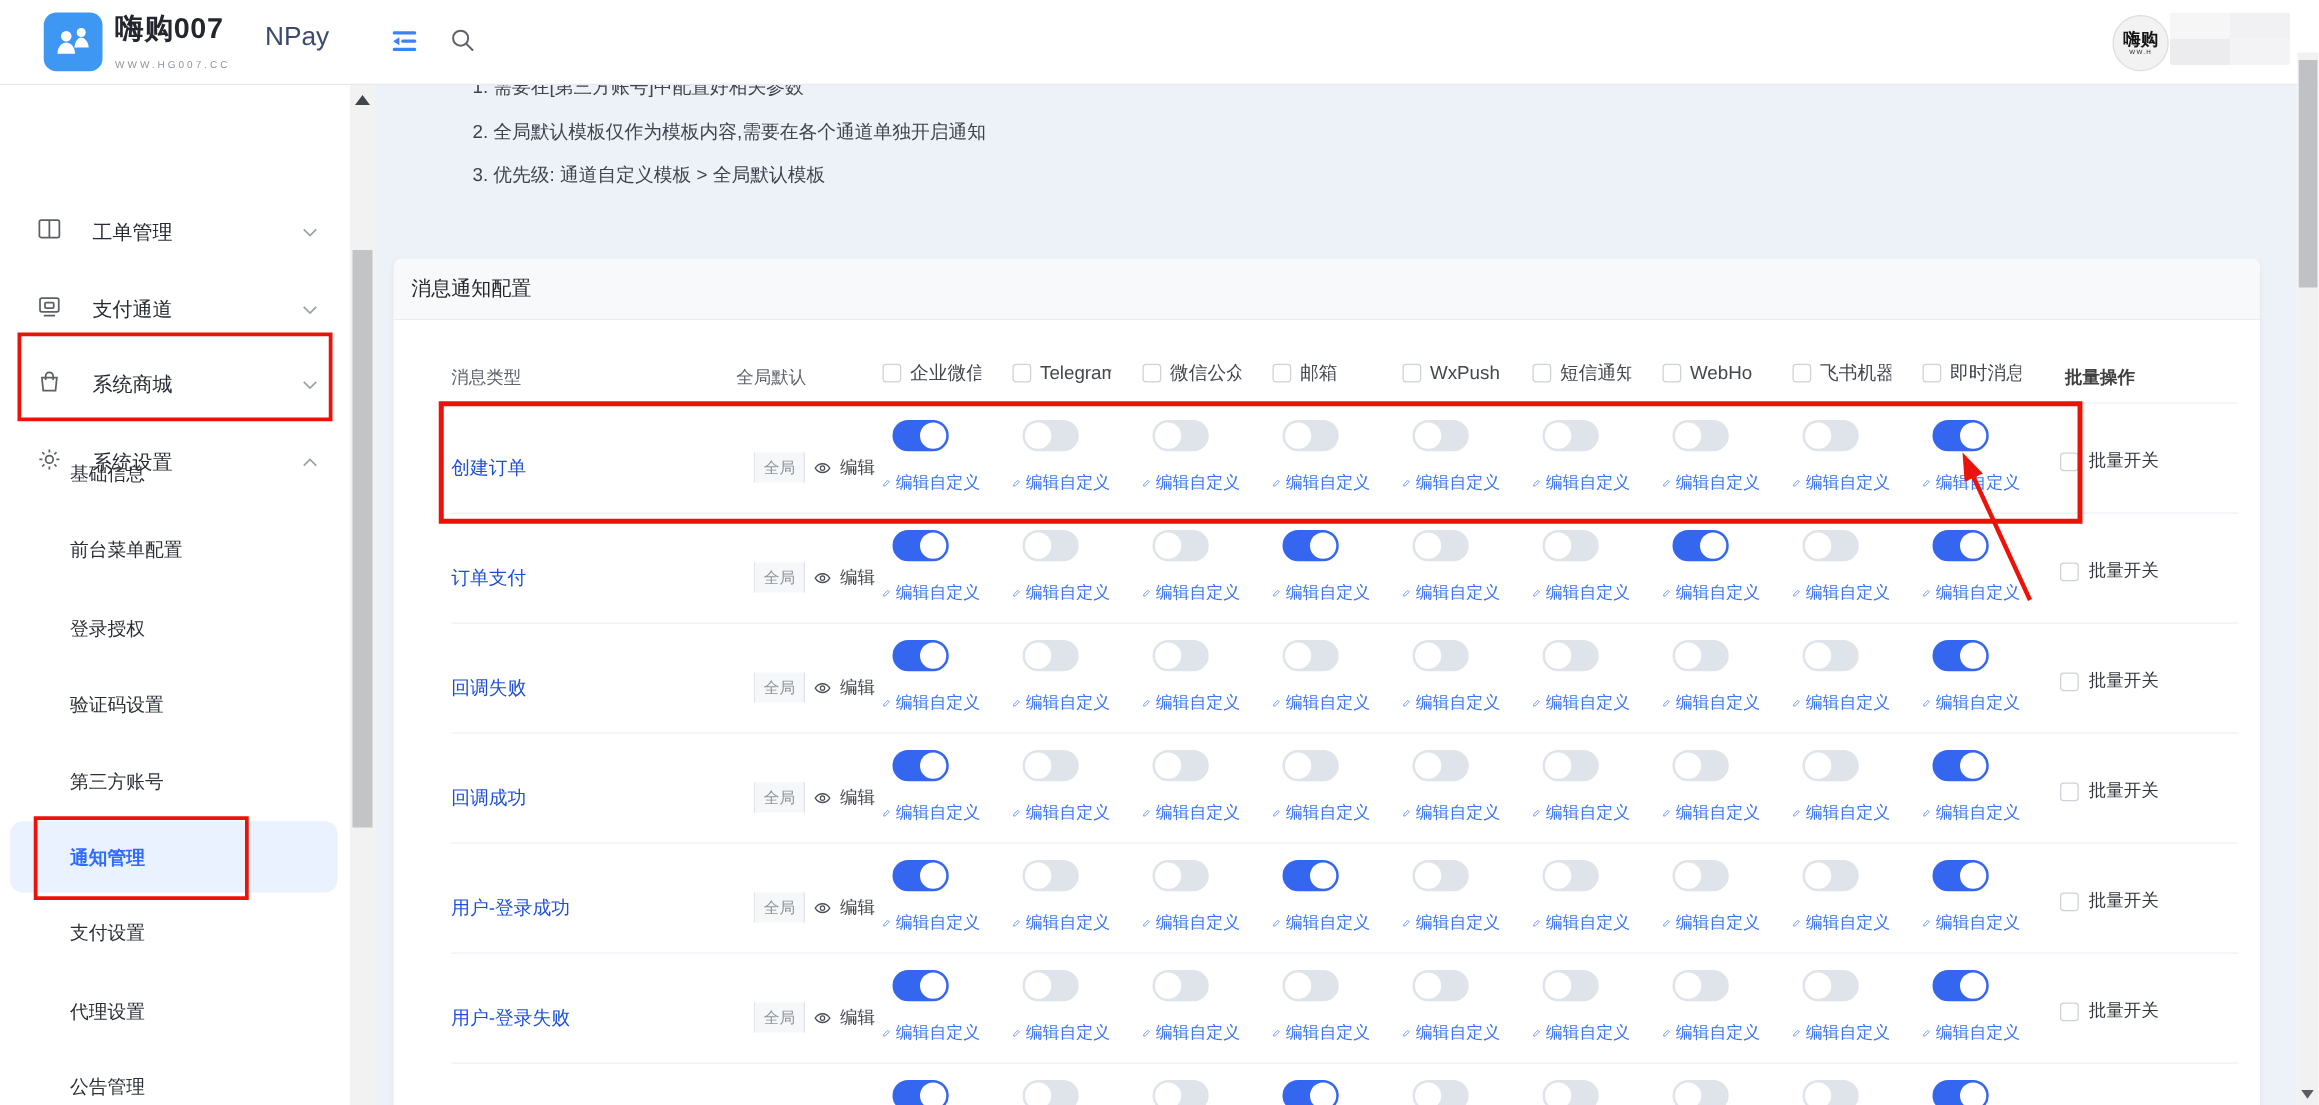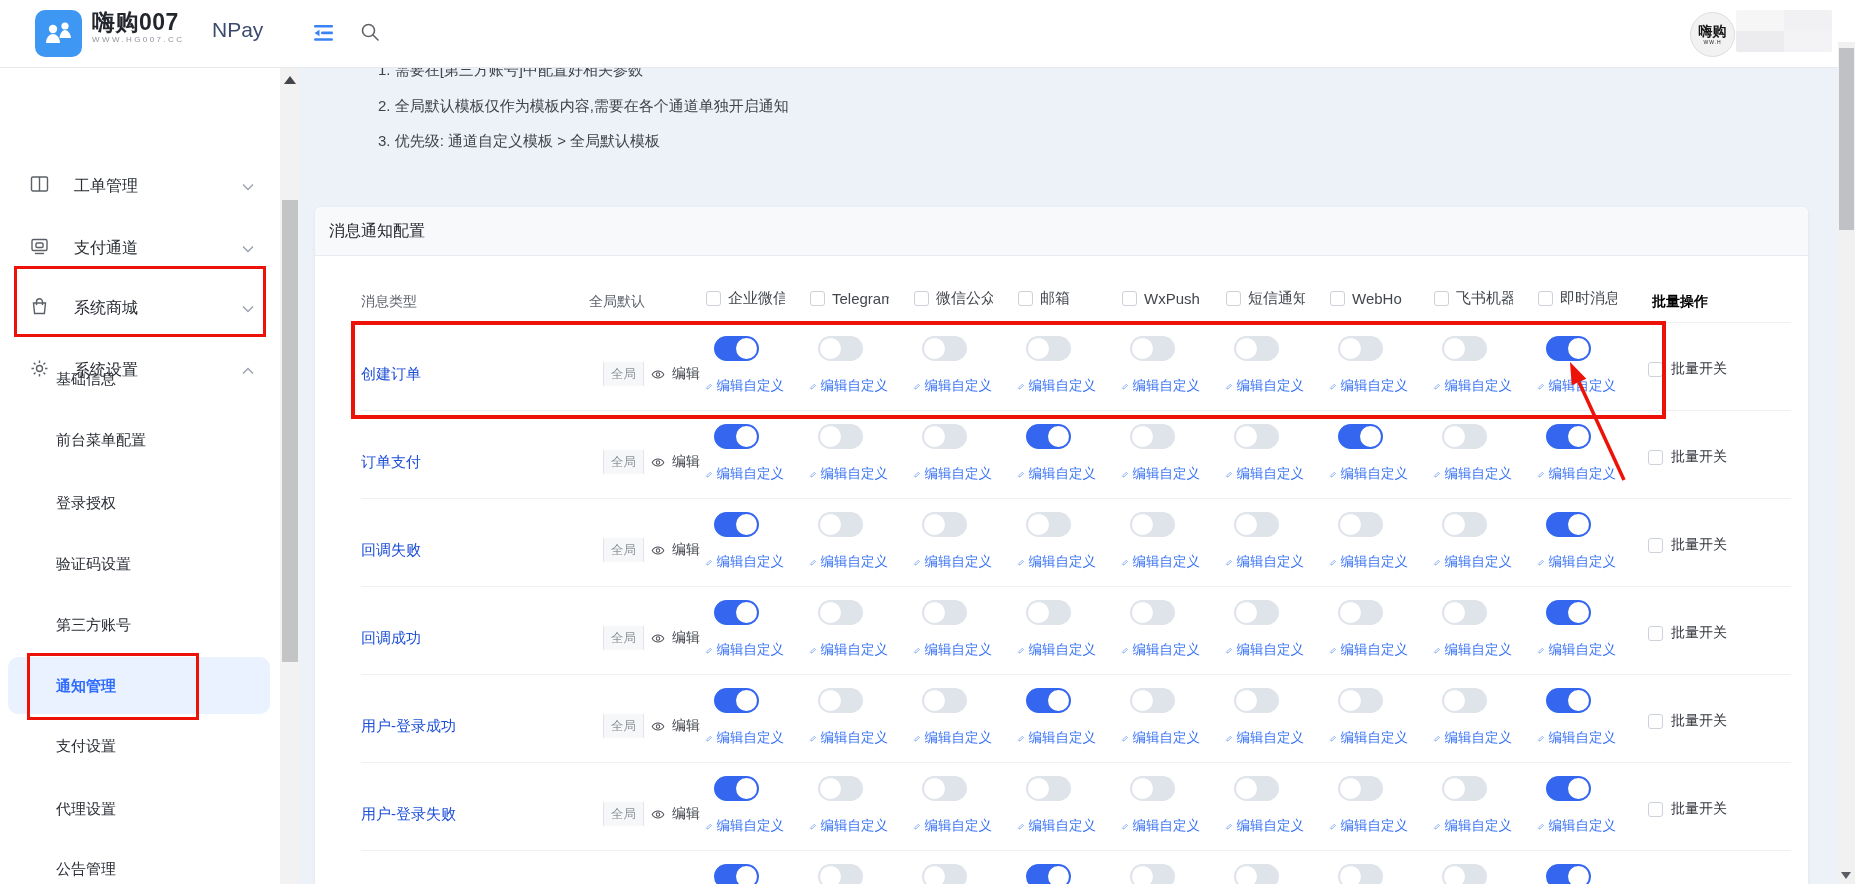--- a/index.html
+++ b/index.html
@@ -6,21 +6,21 @@
   .canvas{position:relative;width:1855px;height:884px;overflow:hidden;background:#fff;
           font-family:"Liberation Sans",sans-serif;-webkit-font-smoothing:antialiased;}
 
   
   .topbar{position:absolute;left:0;top:0;width:1855px;height:67px;background:#fff;
           border-bottom:1px solid #e7e9ee;z-index:6;}
   .logo-sq{position:absolute;left:35px;top:10px;width:47px;height:47px;border-radius:10px;
            background:#3e97f2;display:flex;align-items:center;justify-content:center;}
   .brand-txt{position:absolute;left:92px;top:9px;}
   .brand-cn{font-size:23px;font-weight:700;color:#23262d;letter-spacing:.5px;line-height:26px;}
-  .brand-domain{font-size:8px;color:#8d939c;letter-spacing:2.4px;margin-top:0;text-align:right;}
+  .brand-domain{font-size:8px;color:#8d939c;letter-spacing:2.4px;margin-top:12px;text-align:right;}
   .brand-npay{position:absolute;left:212px;top:18px;font-size:21px;color:#3c4a6e;}
   .fold-ic{position:absolute;left:314px;top:24px;width:20px;height:18px;cursor:pointer;}
   .search-ic{position:absolute;left:360px;top:22px;width:20px;height:20px;cursor:pointer;}
   .avatar{position:absolute;left:1690px;top:12px;width:43px;height:43px;border-radius:50%;
           background:#f2f2f2;overflow:hidden;border:1px solid #ddd;display:flex;flex-direction:column;
           align-items:center;justify-content:center;cursor:pointer;}
   .avatar .a1{font-size:14px;font-weight:700;color:#161616;line-height:15px;}
   .avatar .a2{font-size:5px;color:#222;letter-spacing:1px;}
   .redact{position:absolute;left:1736px;top:10px;width:96px;height:42px;display:grid;
           grid-template-columns:1fr 1fr;grid-template-rows:1fr 1fr;border-radius:2px;overflow:hidden;}
@@ -53,21 +53,21 @@
   .card-hd{height:48px;display:flex;align-items:center;padding-left:14px;background:#f8f9fb;
            border-bottom:1px solid #e9edf3;border-radius:6px 6px 0 0;font-size:16px;color:#23262d;}
 
   .tbl{position:absolute;left:46px;top:75px;width:1430px;}
   .h-row{position:relative;height:40px;border-bottom:1px solid #eef0f5;}
   .h-msg{position:absolute;left:0;top:11px;font-size:14px;color:#5f646c;}
   .h-global{position:absolute;left:228px;top:11px;font-size:14px;color:#5f646c;}
   .h-chs{position:absolute;left:345px;top:7px;display:flex;}
   .h-ch{width:104px;display:flex;align-items:center;gap:7px;}
   .h-ch .ch-label{font-size:15px;color:#43474e;width:57px;overflow:hidden;white-space:nowrap;}
-  .h-batch{position:absolute;left:1291px;top:11px;font-size:14px;font-weight:700;color:#000000;}
+  .h-batch{position:absolute;left:1291px;top:11px;font-size:14px;font-weight:700;color:#404040;}
 
   .row{position:relative;height:87px;border-bottom:1px solid #eef0f5;}
   .row .rlabel{position:absolute;left:0;top:42px;font-size:15px;color:#1d4ed8;}
   .row .global{position:absolute;left:242px;top:39px;width:97px;height:24px;display:flex;
                align-items:center;gap:7px;overflow:hidden;white-space:nowrap;}
   .gtag{border:1px solid #e0e3e9;background:#f6f7f9;color:#8e939b;font-size:12.5px;
         padding:15px 7px;border-radius:3px;line-height:1;flex:0 0 auto;}
   .gedit{font-size:14px;color:#40444a;flex:0 0 auto;}
   .row .cells{position:absolute;left:345px;top:0;display:flex;}
   .cell{width:104px;height:87px;position:relative;}

